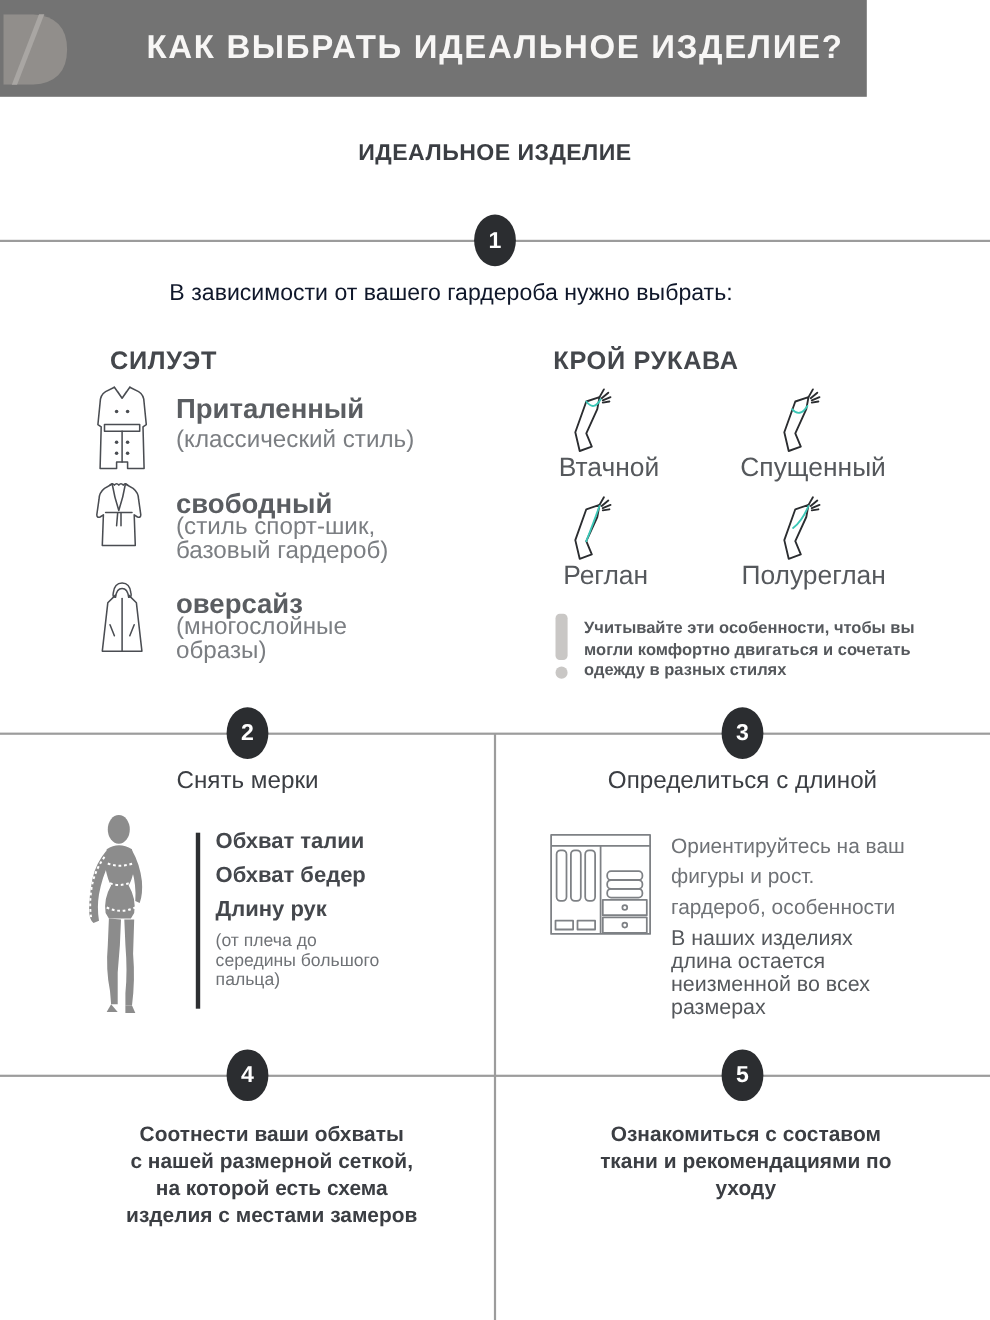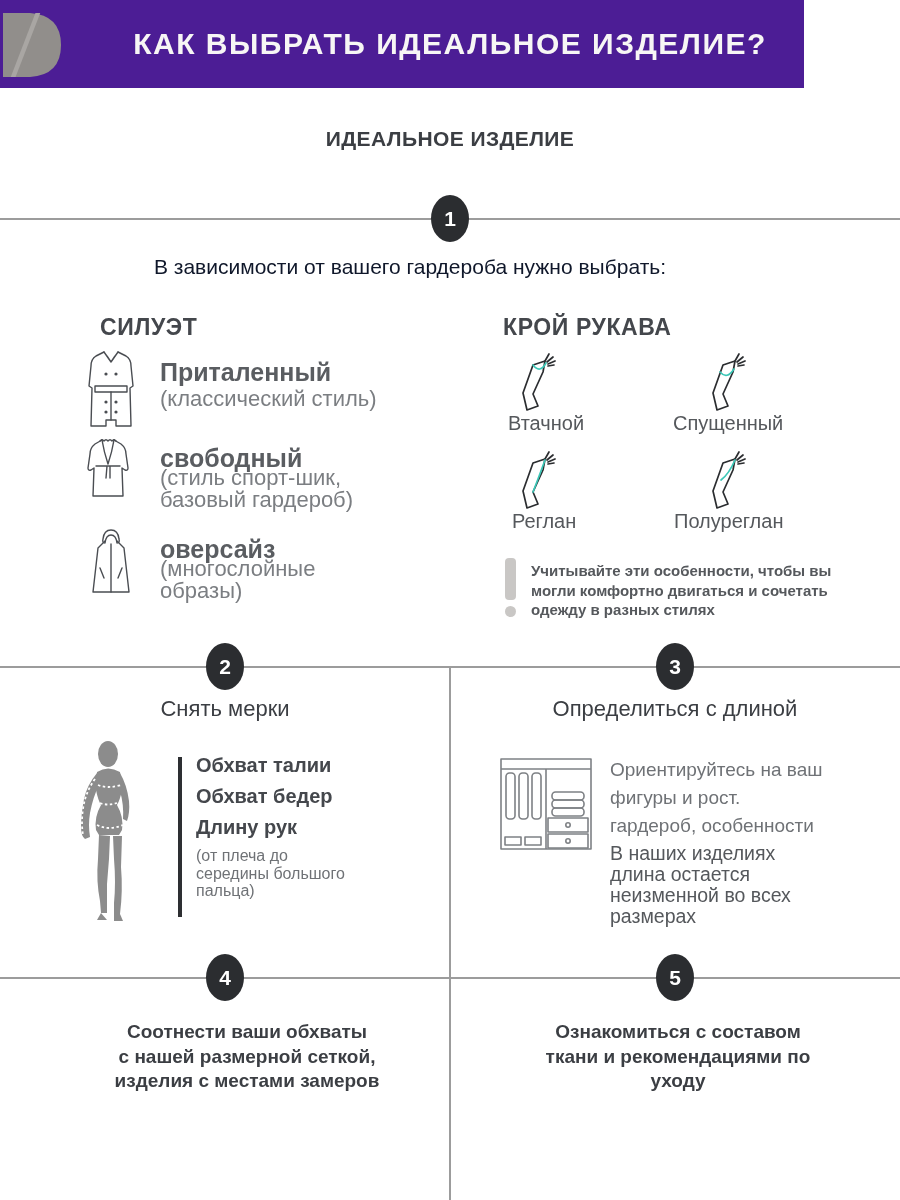--- a/index.html
+++ b/index.html
@@ -1,20 +1,20 @@
 <!DOCTYPE html>
 <html><head>
 <meta charset="utf-8">
 <style>
   html,body{margin:0;padding:0;background:#fff;}
   .canvas{position:relative;width:900px;height:1200px;background:#ffffff;
           font-family:"Liberation Sans",sans-serif;overflow:hidden;}
 
   
-  .topbar{position:absolute;left:0;top:0;width:788px;height:88px;background:#4c1d95;padding-left:16px;}
+  .topbar{position:absolute;left:0;top:0;width:788px;height:88px;background:#737373;}
   .topbar-title{position:absolute;left:0;top:0;width:900px;height:88px;display:flex;
                 align-items:center;justify-content:center;color:#f7f6f5;
                 font-size:30px;font-weight:700;letter-spacing:1.5px;white-space:nowrap;}
   .logo{position:absolute;left:3px;top:13px;}
 
   
   .intro{position:absolute;left:0;top:126px;width:900px;text-align:center;color:#3b3e43;
          font-size:21px;font-weight:700;letter-spacing:.4px;line-height:25px;}
 
   
@@ -23,21 +23,21 @@
   .badge{position:absolute;width:38px;height:47px;border-radius:50%;background:#2b2d30;
          color:#ffffff;display:flex;align-items:center;justify-content:center;
          font-weight:700;font-size:21px;}
   .lead{position:absolute;left:0;top:255px;width:820px;text-align:center;
         font-size:21px;color:#0f172a;}
 
   
   .colhead{position:absolute;font-size:23px;font-weight:700;color:#44474c;letter-spacing:.6px;}
   .item-name{position:absolute;font-size:25px;font-weight:700;color:#5a5d61;white-space:nowrap;}
   .item-note{position:absolute;font-size:22px;color:#7b7e82;line-height:21.5px;white-space:nowrap;}
-  .sleeve-label{position:absolute;font-size:20px;color:#55585c;white-space:nowrap;}
+  .sleeve-label{position:absolute;font-size:24px;color:#55585c;white-space:nowrap;}
   .warn-bar{position:absolute;left:505px;top:558px;width:11px;height:42px;border-radius:4px;background:#c9c7c5;}
   .warn-dot{position:absolute;left:505px;top:606px;width:11px;height:11px;border-radius:50%;background:#c9c7c5;}
   .warn-text{position:absolute;left:531px;top:561px;font-size:15px;font-weight:600;
              color:#55585c;line-height:19.5px;white-space:nowrap;}
 
   
   .step-title{position:absolute;top:696px;width:450px;text-align:center;font-size:22px;color:#3b3e43;}
   .meas-bar{position:absolute;left:178px;top:757px;width:4px;height:160px;background:#2d2f32;}
   .meas-list{position:absolute;left:196px;top:750px;}
   .meas-item{font-size:20px;font-weight:700;color:#44474c;line-height:31px;white-space:nowrap;}
@@ -246,20 +246,21 @@
   <div class="badge" style="left:206px;top:954px">
     <span>4</span>
   </div>
   <div class="badge" style="left:656px;top:954px">
     <span>5</span>
   </div>
 
   <div class="s45-text" style="left:67px;width:360px">
     <div>Соотнести ваши обхваты</div>
     <div>с нашей размерной сеткой,</div>
+    <div>на которой есть схема</div>
     <div>изделия с местами замеров</div>
   </div>
   <div class="s45-text" style="left:498px;width:360px">
     <div>Ознакомиться с составом</div>
     <div>ткани и рекомендациями по</div>
     <div>уходу</div>
   </div>
 
 </div>
 

